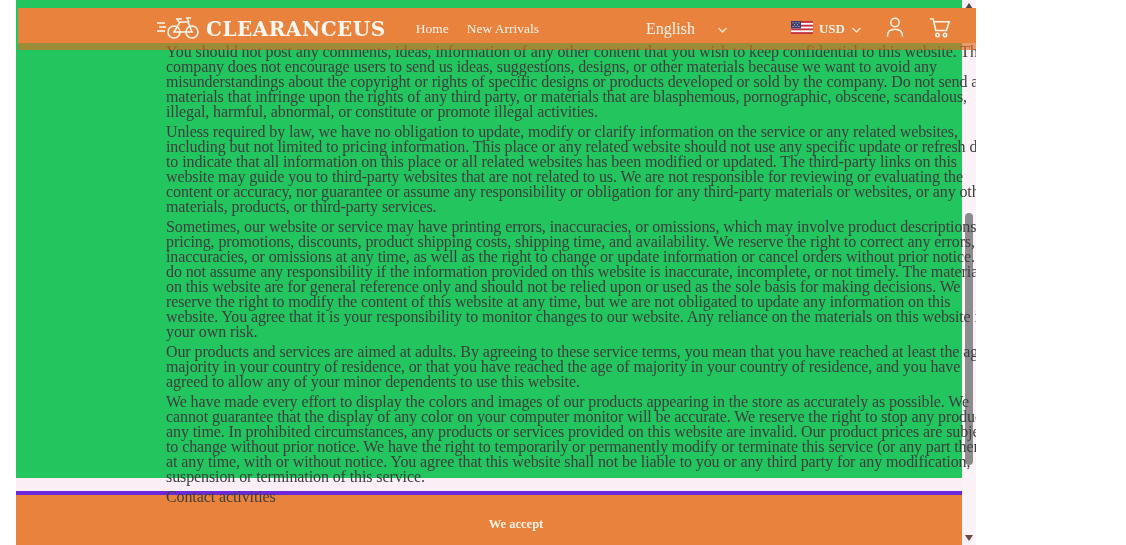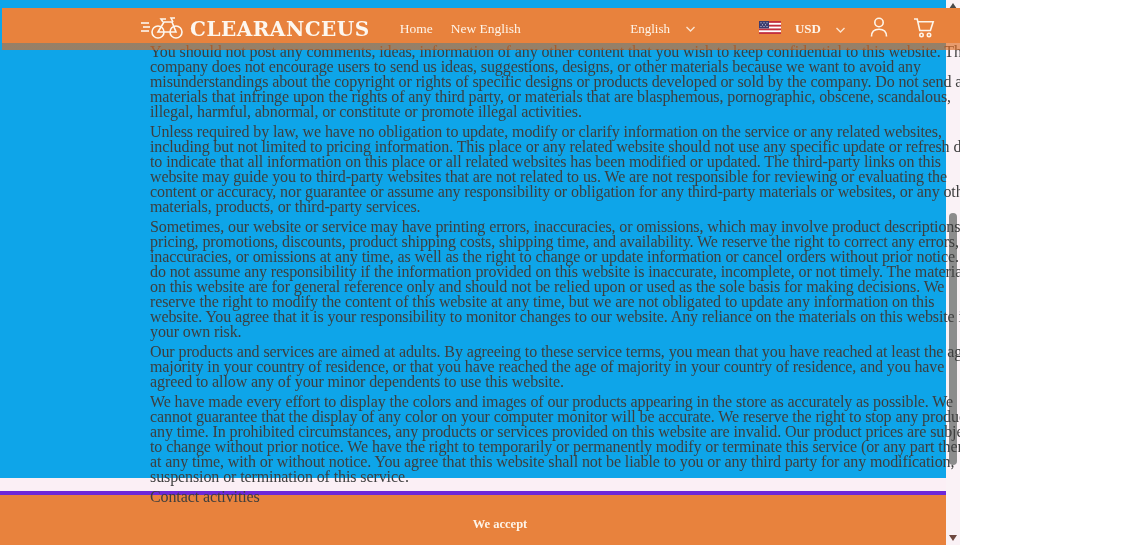--- a/index.html
+++ b/index.html
@@ -1,41 +1,42 @@
 <!DOCTYPE html>
 <html><head>
 <meta charset="utf-8">
 <style>
   * { margin:0; padding:0; box-sizing:border-box; }
   html,body { background:#ffffff; }
   .page {
     position:relative; width:960px; height:545px;
-    background:#0ea5e9; overflow:hidden;
+    background:#22c55e; overflow:hidden;
     font-family:"Liberation Serif", serif;
+    margin-left:16px;
   }
 
   
   .header {
     position:absolute; left:2px; top:8px; width:1106px; height:42px;
     background:linear-gradient(to bottom,
       #e8823d 0px, #e8823d 35px,
       rgba(222,108,35,0.65) 35px, rgba(222,108,35,0.65) 42px);
     display:flex; align-items:center;
     color:#ffffff; z-index:5;
   }
   .logo { display:flex; align-items:center; margin-left:138px; gap:6px; cursor:pointer; }
   .logo-text {
     font-family:"DejaVu Serif", serif; font-weight:bold;
     font-size:20px; letter-spacing:0.5px; color:#fdf7ef;
   }
   .nav { display:flex; gap:18px; margin-left:30px; font-size:13.5px; }
   .nav-item { color:#fdf4e9; cursor:pointer; white-space:nowrap; }
   .hdr-right { display:flex; align-items:center; margin-left:auto; padding-right:172px; }
-  .lang { display:flex; align-items:center; gap:15px; font-size:13px; color:#fdf4e9; cursor:pointer; }
-  .currency { display:flex; align-items:center; gap:14px; margin-left:42px; cursor:pointer;padding-left:21px; }
+  .lang { display:flex; align-items:center; gap:22px; font-size:16px; color:#fdf4e9; cursor:pointer; }
+  .currency { display:flex; align-items:center; gap:6px; margin-left:42px; cursor:pointer;padding-left:21px; }
   .currency-label { font-size:13px; font-weight:bold; color:#fdf4e9; }
   .icon-btn { margin-left:22px; cursor:pointer; display:flex; align-items:center; }
   .chev { opacity:0.85; }
 
   
   .content {
     position:absolute; left:150px; top:44px; width:840px;
     font-size:16px; line-height:15px; letter-spacing:-0.1px;
     color:#3e3e3e; z-index:1;
   }
@@ -103,21 +104,21 @@
           <path d="M18 18 L24 8 L32 8 L36 18 L26 18 Z"></path>
           <path d="M23 8 L21 5 L26 5"></path>
           <path d="M33 8 L31 4 L35 4"></path>
         </svg>
       </span>
       <span class="logo-text">CLEARANCEUS</span>
     </div>
 
     <div class="nav">
       <span class="nav-item">Home</span>
-      <span class="nav-item">New English</span>
+      <span class="nav-item">New Arrivals</span>
     </div>
 
     <div class="hdr-right">
 
       <div class="lang">
         <span>English</span>
         <span class="chev">
           <svg width="11" height="8" viewBox="0 0 11 8" fill="none" stroke="#fdf4e9" stroke-width="1.4">
             <polyline points="1.5,2 5.5,6 9.5,2"></polyline>
           </svg>

